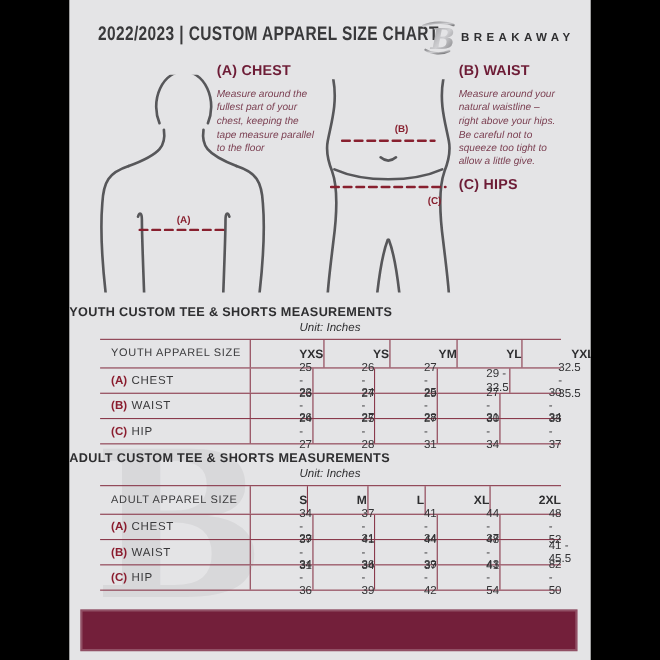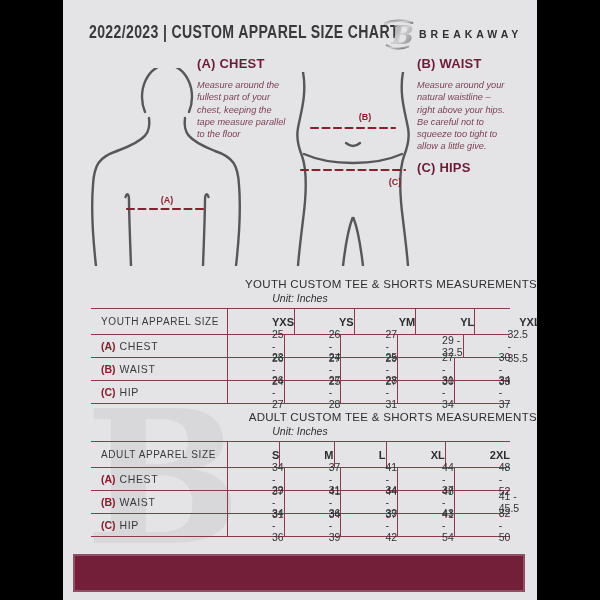--- a/index.html
+++ b/index.html
@@ -28,21 +28,21 @@
   #figHips{left:228px;top:72px;}
   .fig path,.fig ellipse{fill:none;stroke:#57575a;stroke-width:2.4;stroke-linecap:round;}
   .fig .dash{stroke:#88202f;stroke-width:2.2;stroke-dasharray:7 4.5;}
   .fig text{font-family:"Liberation Sans",sans-serif;font-size:9px;font-weight:700;fill:#88202f;}
 
   
   .watermark{position:absolute;left:22px;top:398px;font-family:"DejaVu Serif",serif;font-weight:700;
              font-size:185px;line-height:160px;color:#d8d8da;z-index:0;}
 
   
-  .sec-title{position:absolute;width:474px;text-align:right;font-weight:400;font-size:11.5px;
+  .sec-title{position:absolute;width:474px;text-align:left;font-weight:700;font-size:11.5px;
              color:#2e2e30;letter-spacing:.3px;z-index:1;}
   .sec-unit{position:absolute;width:474px;text-align:center;font-style:italic;font-size:10.5px;
             color:#2f2f31;z-index:1;}
   .table{position:absolute;left:28px;width:419px;z-index:1;}
   .tr{display:grid;grid-template-columns:136px repeat(5,1fr);border-top:1.5px solid #8a3a4c;}
   .table .tr:last-child{border-bottom:1.5px solid #8a3a4c;}
   .td{display:flex;align-items:center;justify-content:center;font-size:10.5px;color:#333335;}
   .td.first{justify-content:flex-start;padding-left:10px;}
   .tr > .td + .td{border-left:1px solid #8a3a4c;padding-left:44px;}
   .thead .td{height:25px;font-weight:700;font-size:11px;color:#2e2e30;}

